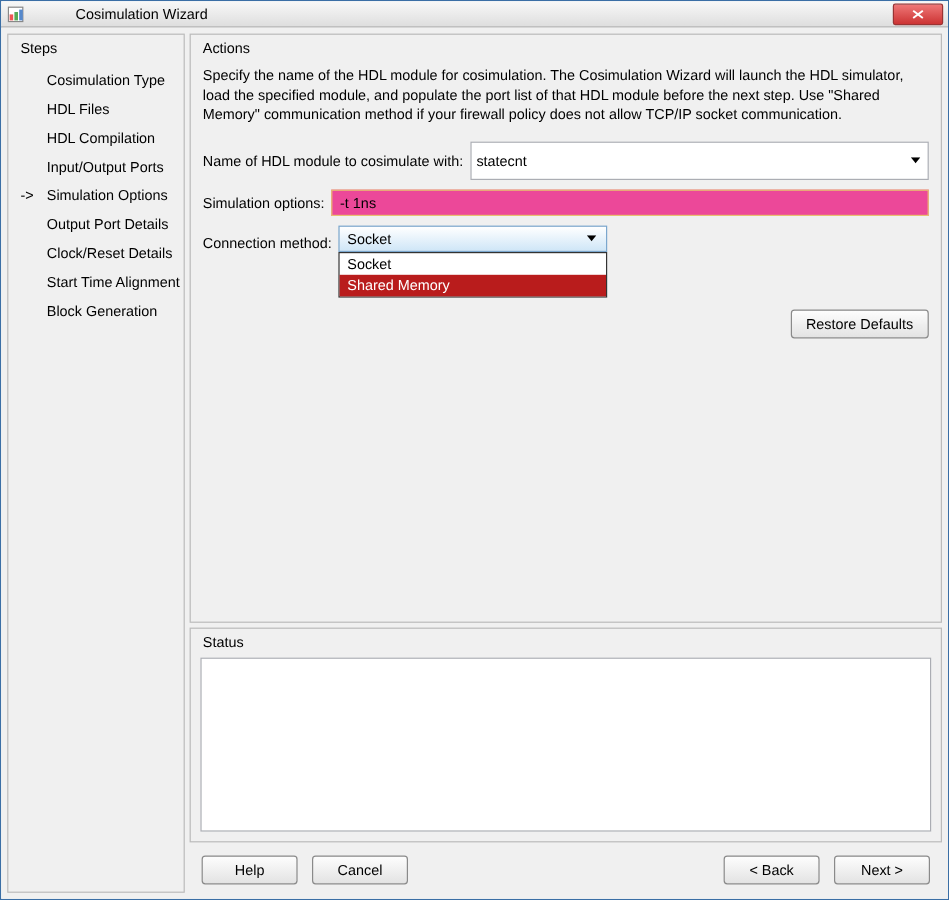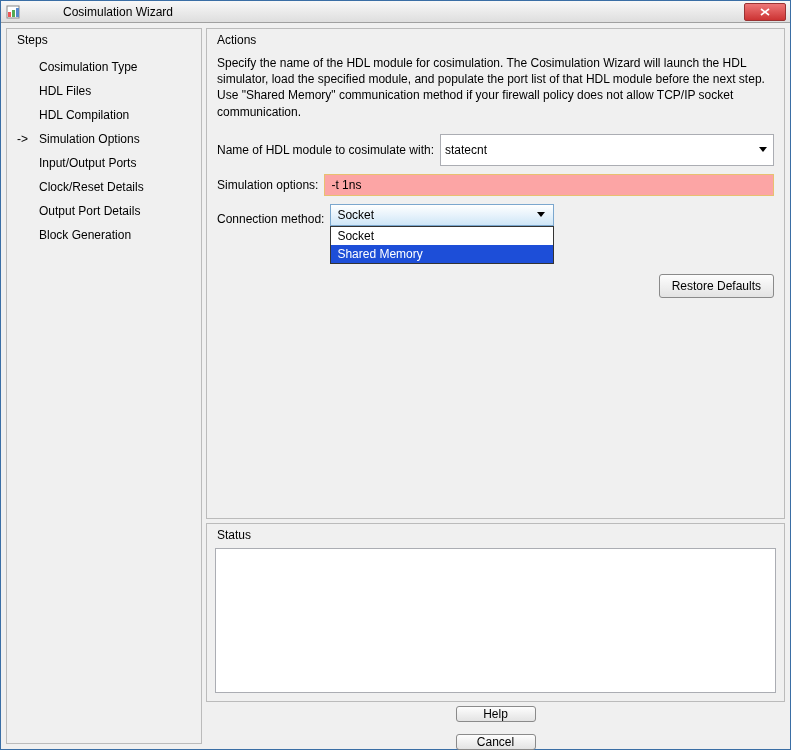--- a/index.html
+++ b/index.html
@@ -69,21 +69,21 @@
     padding: 4px 8px 8px 8px;
     position: relative;
   }
   .panel-title {
     font-size: 12px;
     color: #000;
     margin: 0 0 4px 0;
     padding-left: 2px;
   }
   .left-panel {
-    width: 196px;
+    width: 148px;
     flex-shrink: 0;
   }
   .steps-list {
     padding: 4px 0;
   }
   .step-item {
     padding: 5px 4px 5px 24px;
     position: relative;
     color: #000;
     font-size: 12px;
@@ -144,21 +144,21 @@
     width: 16px;
     display: flex;
     align-items: center;
     justify-content: center;
     color: #000;
   }
   .text-input {
     flex: 1;
     height: 22px;
     border: 1px solid #e8c070;
-    background: #fca5a5;
+    background: #ec4899;
     padding: 0 6px;
     font-size: 12px;
     color: #000;
     font-family: inherit;
   }
   .conn-row {
     align-items: flex-end;
   }
   .conn-wrap {
     position: relative;
@@ -187,21 +187,21 @@
     border: 1px solid #333;
     background: #fff;
     z-index: 10;
   }
   .dropdown-item {
     padding: 2px 6px;
     font-size: 12px;
     color: #000;
   }
   .dropdown-item.highlight {
-    background: #1d4ed8;
+    background: #b91c1c;
     color: #fff;
   }
   .restore-row {
     display: flex;
     justify-content: flex-end;
     padding: 44px 2px 2px 2px;
   }
   .btn {
     min-width: 80px;
     height: 24px;
@@ -228,21 +228,20 @@
     margin-top: 2px;
   }
   .button-bar {
     height: 38px;
     background: #f0f0f0;
     border-top: 0;
     display: flex;
     align-items: center;
     padding: 0 10px;
     gap: 12px;
-    flex-direction: column;
   }
   .button-bar .spacer { flex: 1; }
   .arrow-down-svg {
     width: 8px; height: 6px;
   }
 </style>
 </head>
 <body>
 
 <div class="window">
@@ -265,24 +264,25 @@
   </div>
 
   <div class="body-area">
 
     <div class="panel left-panel">
       <div class="panel-title">Steps</div>
       <div class="steps-list">
         <div class="step-item">Cosimulation Type</div>
         <div class="step-item">HDL Files</div>
         <div class="step-item">HDL Compilation</div>
+        <div class="step-item">Input/Output Ports</div>
         <div class="step-item current">Simulation Options</div>
-        <div class="step-item">Input/Output Ports</div>
+        <div class="step-item">Output Port Details</div>
         <div class="step-item">Clock/Reset Details</div>
-        <div class="step-item">Output Port Details</div>
+        <div class="step-item">Start Time Alignment</div>
         <div class="step-item">Block Generation</div>
       </div>
     </div>
 
     <div class="right-col">
 
       <div class="panel actions-panel">
         <div class="panel-title">Actions</div>
         <div class="description">Specify the name of the HDL module for cosimulation. The Cosimulation Wizard will launch the HDL simulator, load the specified module, and populate the port list of that HDL module before the next step. Use "Shared Memory" communication method if your firewall policy does not allow  TCP/IP socket communication.</div>
 

